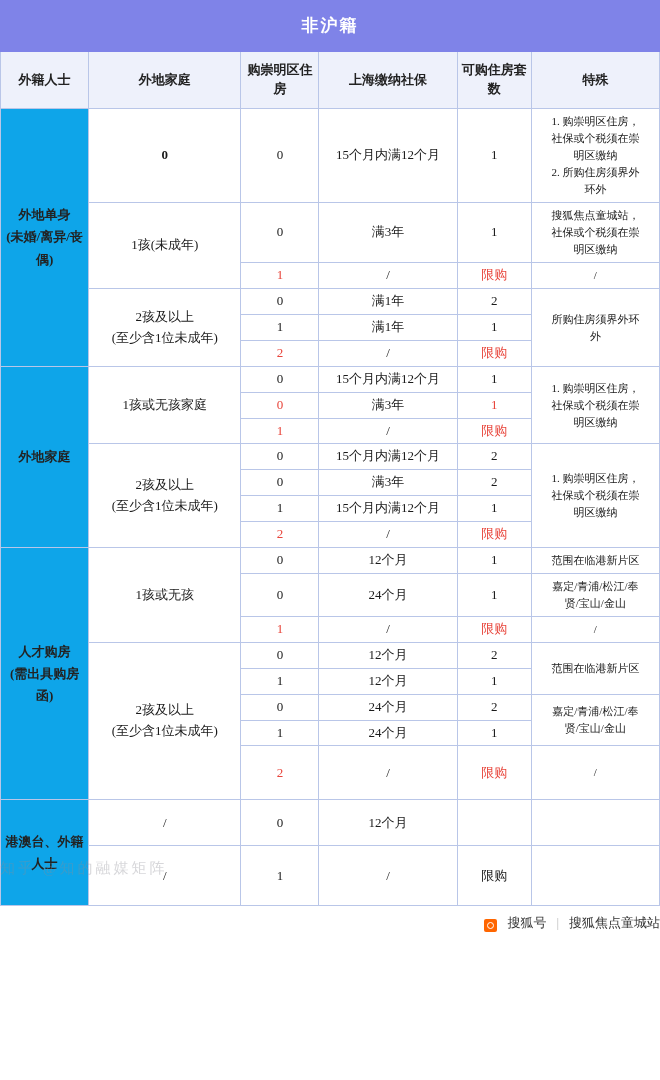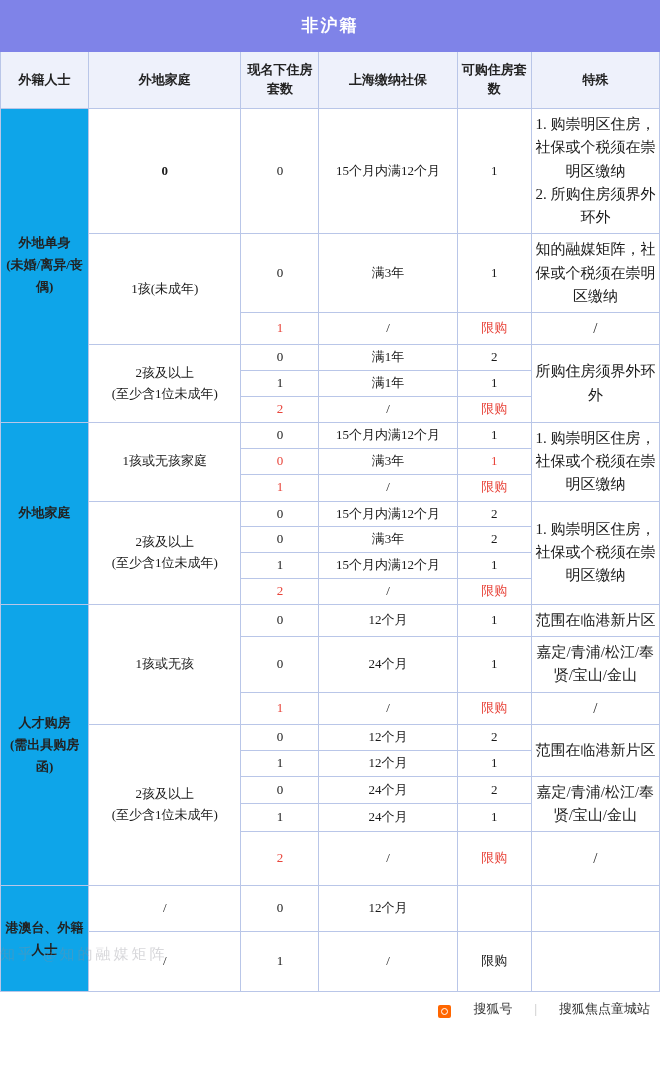--- a/index.html
+++ b/index.html
@@ -54,46 +54,45 @@
   }
   .child-cell{
     background:#ffffff;
     font-size:13px;
     line-height:1.6;
   }
   .cnt-cell{font-size:13px;}
   .soc-cell{font-size:13px;margin-top:44px;}
   .buy-cell{font-size:13px;}
   .sp-cell{
-    font-size:15px;
+    font-size:11px;
     line-height:1.55;
     text-align:center;
-    padding:4px 2px;
+    padding:4px 19px;
   }
   .red{color:#e8443a;}
   .bold{font-weight:bold;}
   .wm{
     position:absolute;
     left:0;right:0;
     bottom:28px;
     text-align:left;
     font-size:15px;
     color:rgba(140,140,150,.35);
     letter-spacing:3px;
     pointer-events:none;
   }
   .footer{
     height:34px;
     display:flex;
     align-items:center;
     justify-content:flex-end;
-    padding-right:10px;
     font-size:13px;
     color:#333;
-    gap:22px;
+    gap:10px;
   }
   .footer .sep{color:#bbb;}
   .fa-icon{
     display:inline-block;
     width:13px;height:13px;
     border-radius:2px;
     background:#f60;
     position:relative;
     top:2px;
   }
@@ -120,40 +119,40 @@
       <col style="width:74px">
       <col style="width:128px">
     </colgroup>
     <tbody>
       <tr class="title-row">
         <td colspan="6">非沪籍</td>
       </tr>
       <tr class="head-row">
         <td>外籍人士</td>
         <td>外地家庭</td>
-        <td>现名下住房套数</td>
+        <td>购崇明区住房</td>
         <td>上海缴纳社保</td>
         <td>可购住房套数</td>
         <td>特殊</td>
       </tr>
 
       <tr>
         <td class="subject-cell" rowspan="6">外地单身<br>(未婚/离异/丧偶)</td>
         <td class="child-cell bold" rowspan="1">0</td>
         <td class="cnt-cell">0</td>
         <td class="soc-cell">15个月内满12个月</td>
         <td class="buy-cell">1</td>
         <td class="sp-cell" rowspan="1">1. 购崇明区住房，社保或个税须在崇明区缴纳<br>2. 所购住房须界外环外</td>
       </tr>
       <tr>
         <td class="child-cell" rowspan="2">1孩(未成年)</td>
         <td class="cnt-cell">0</td>
         <td class="soc-cell">满3年</td>
         <td class="buy-cell">1</td>
-        <td class="sp-cell">知的融媒矩阵，社保或个税须在崇明区缴纳</td>
+        <td class="sp-cell">搜狐焦点童城站，社保或个税须在崇明区缴纳</td>
       </tr>
       <tr>
         <td class="cnt-cell red">1</td>
         <td class="soc-cell">/</td>
         <td class="buy-cell red">限购</td>
         <td class="sp-cell">/</td>
       </tr>
       <tr>
         <td class="child-cell" rowspan="3">2孩及以上<br>(至少含1位未成年)</td>
         <td class="cnt-cell">0</td>

